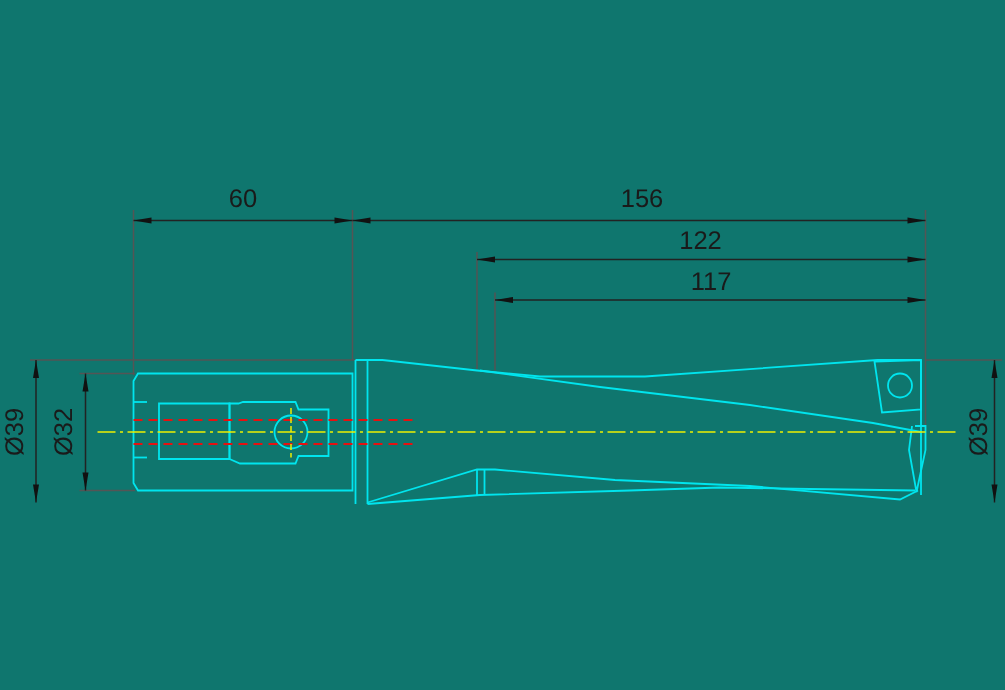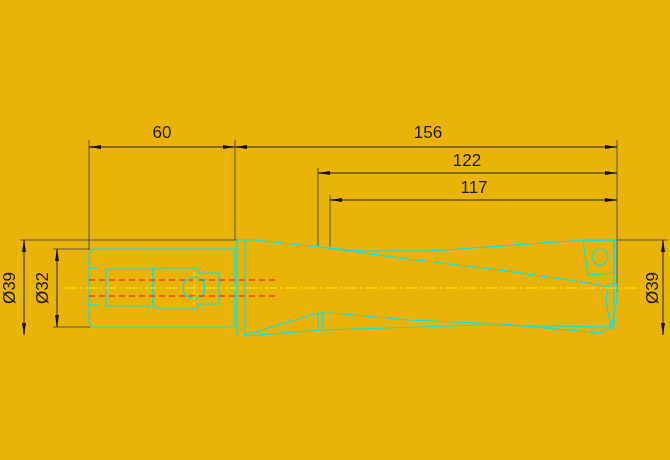--- a/index.html
+++ b/index.html
@@ -1,16 +1,16 @@
 <!DOCTYPE html>
 <html><head>
   <meta charset="utf-8">
   <style>
     html, body { margin: 0; padding: 0; background: #fdfffd; }
-    #canvas { position: relative; width: 670px; height: 460px; background: #eab308; overflow: hidden; }
+    #canvas { position: relative; width: 670px; height: 460px; background: #0f766e; overflow: hidden; }
     svg { position: absolute; left: 0; top: 0; }
     .dimtext { font-family: "Liberation Sans", sans-serif; font-size: 17px; fill: #1a1a1a; }
     .dim { stroke: #222; stroke-width: 1; fill: none; }
     .ext { stroke: #555; stroke-width: 1; fill: none; }
     .body { stroke: #00e5ee; stroke-width: 1.2; fill: none; }
     .center { stroke: #f0f000; stroke-width: 1; stroke-dasharray: 12 3 2 3; fill: none; }
     .hidden { stroke: #e81010; stroke-width: 1.2; stroke-dasharray: 6 4; fill: none; }
     .arrow { fill: #111; }
   </style>
 </head>

